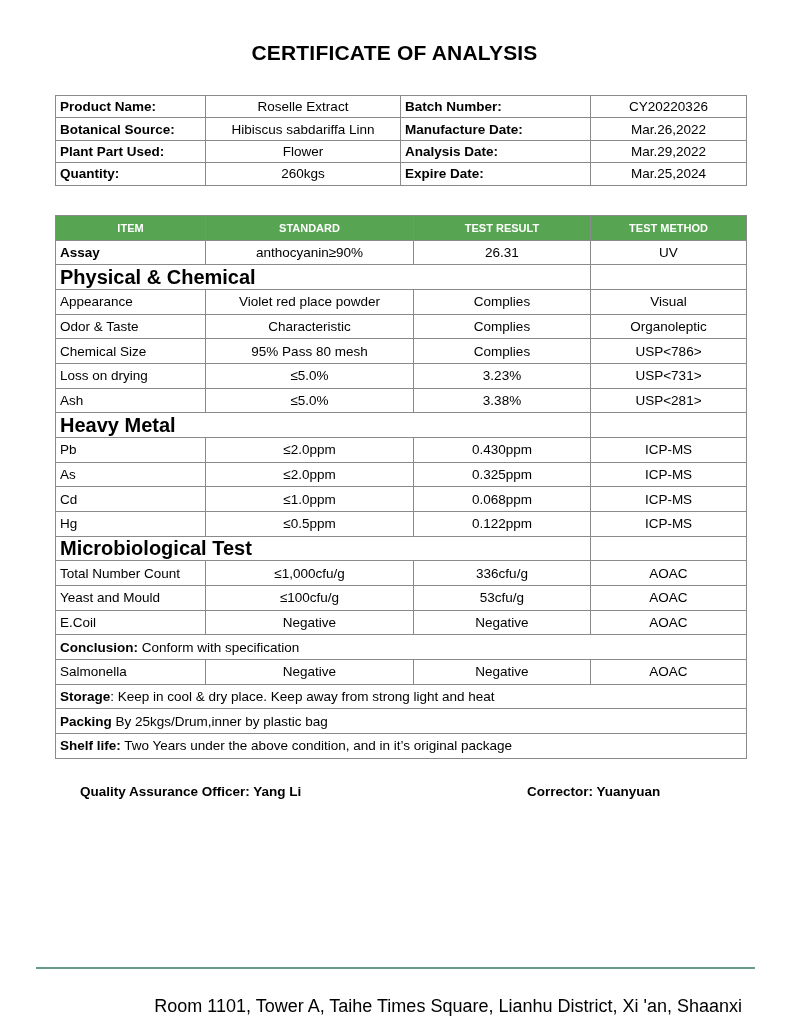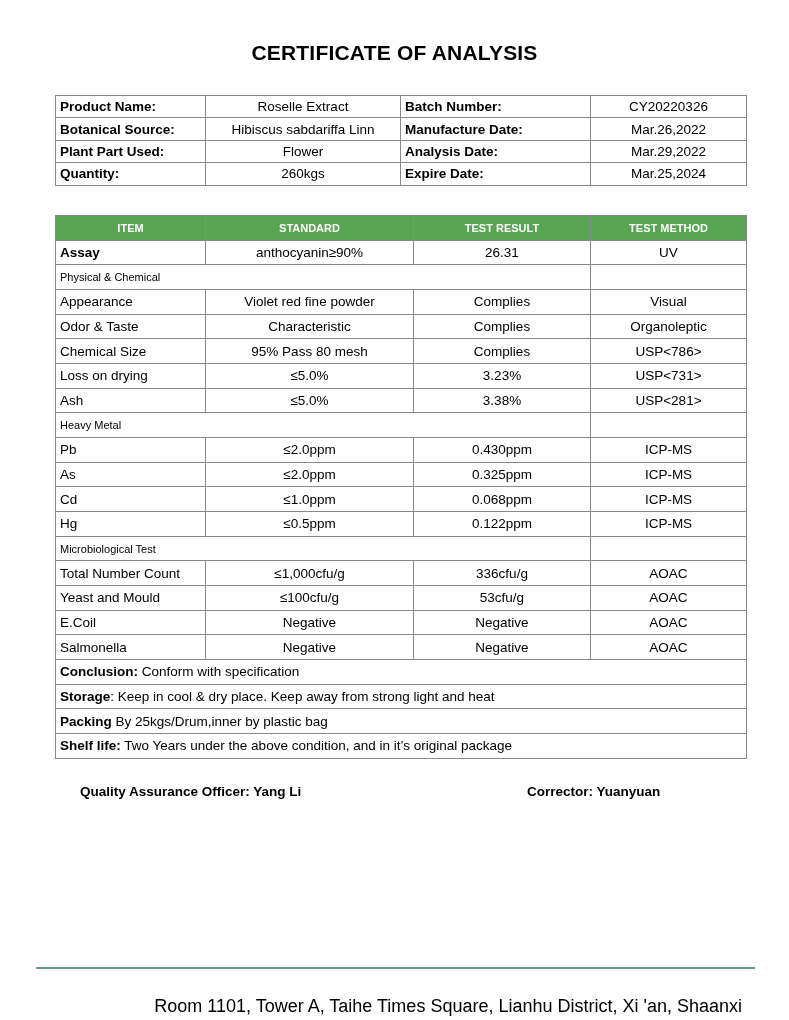--- a/index.html
+++ b/index.html
@@ -51,21 +51,21 @@
   .main-table thead td{
     background:var(--green);
     color:#fff;
     font-weight:bold;
     text-align:center;
     font-size:11px;
   }
   .main-table .item-cell{text-align:left;}
   .main-table .item-bold{font-weight:bold;}
   .main-table .center-cell{text-align:center;}
-  .main-table .section-cell{font-weight:normal;text-align:left;font-size:11px;}
+  .main-table .section-cell{font-weight:bold;text-align:left;font-size:20px;}
   .main-table .note-cell{text-align:left;}
   .main-table .note-cell .note-label{font-weight:bold;}
   
   .signatures{position:absolute;top:784px;left:0;width:789px;height:18px;}
   .sig{position:absolute;font-size:13.5px;font-weight:bold;white-space:nowrap;}
   .sig.qa{left:80px;}
   .sig.corrector{left:527px;}
   
   .footer-line{
     position:absolute;top:967px;left:36px;width:719px;height:1.6px;
@@ -140,21 +140,21 @@
           <td class="center-cell">anthocyanin≥90%</td>
           <td class="center-cell">26.31</td>
           <td class="center-cell">UV</td>
         </tr>
         <tr>
           <td colspan="3" class="section-cell">Physical &amp; Chemical</td>
           <td></td>
         </tr>
         <tr>
           <td class="item-cell">Appearance</td>
-          <td class="center-cell">Violet red fine powder</td>
+          <td class="center-cell">Violet red place powder</td>
           <td class="center-cell">Complies</td>
           <td class="center-cell">Visual</td>
         </tr>
         <tr>
           <td class="item-cell">Odor &amp; Taste</td>
           <td class="center-cell">Characteristic</td>
           <td class="center-cell">Complies</td>
           <td class="center-cell">Organoleptic</td>
         </tr>
         <tr>
@@ -219,27 +219,27 @@
           <td class="center-cell">53cfu/g</td>
           <td class="center-cell">AOAC</td>
         </tr>
         <tr>
           <td class="item-cell">E.Coil</td>
           <td class="center-cell">Negative</td>
           <td class="center-cell">Negative</td>
           <td class="center-cell">AOAC</td>
         </tr>
         <tr>
+          <td colspan="4" class="note-cell"><span class="note-label">Conclusion:</span><span> Conform with specification</span></td>
+        </tr>
+        <tr>
           <td class="item-cell">Salmonella</td>
           <td class="center-cell">Negative</td>
           <td class="center-cell">Negative</td>
           <td class="center-cell">AOAC</td>
-        </tr>
-        <tr>
-          <td colspan="4" class="note-cell"><span class="note-label">Conclusion:</span><span> Conform with specification</span></td>
         </tr>
         <tr>
           <td colspan="4" class="note-cell"><span class="note-label">Storage</span><span>: Keep in cool &amp; dry place. Keep away from strong light and heat</span></td>
         </tr>
         <tr>
           <td colspan="4" class="note-cell"><span class="note-label">Packing</span><span> By 25kgs/Drum,inner by plastic bag</span></td>
         </tr>
         <tr>
           <td colspan="4" class="note-cell"><span class="note-label">Shelf life:</span><span> Two Years under the above condition, and in it’s original package</span></td>
         </tr>

